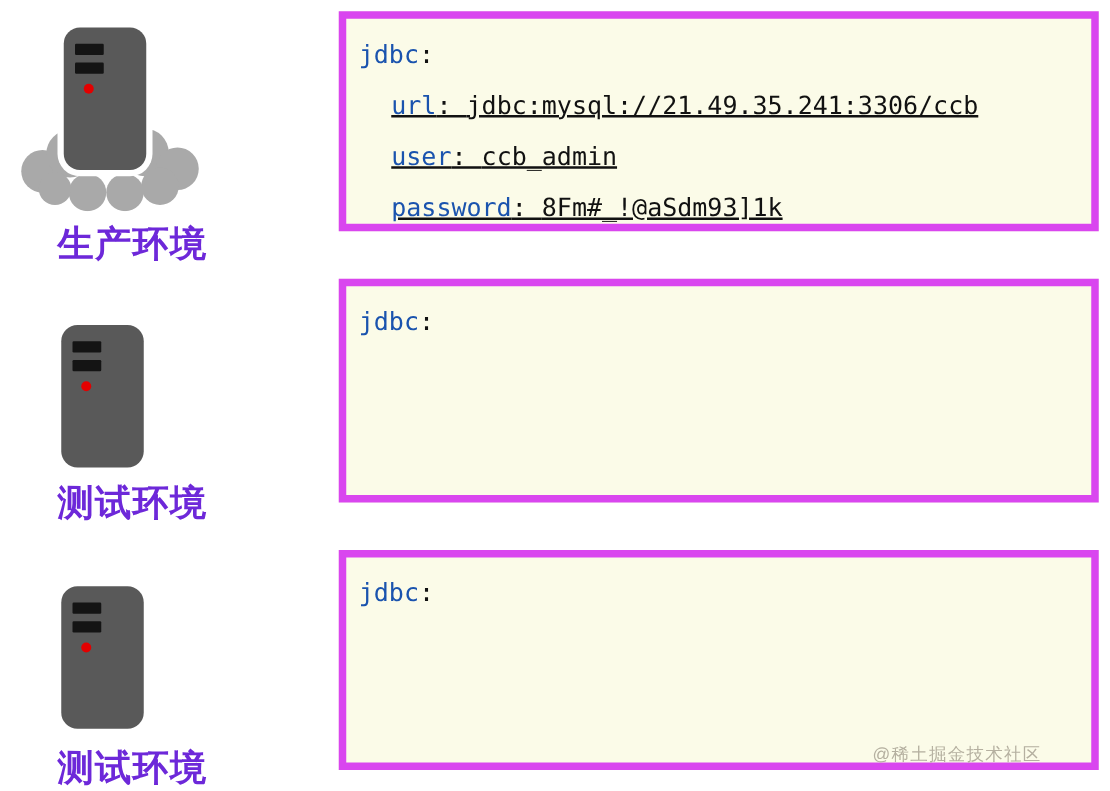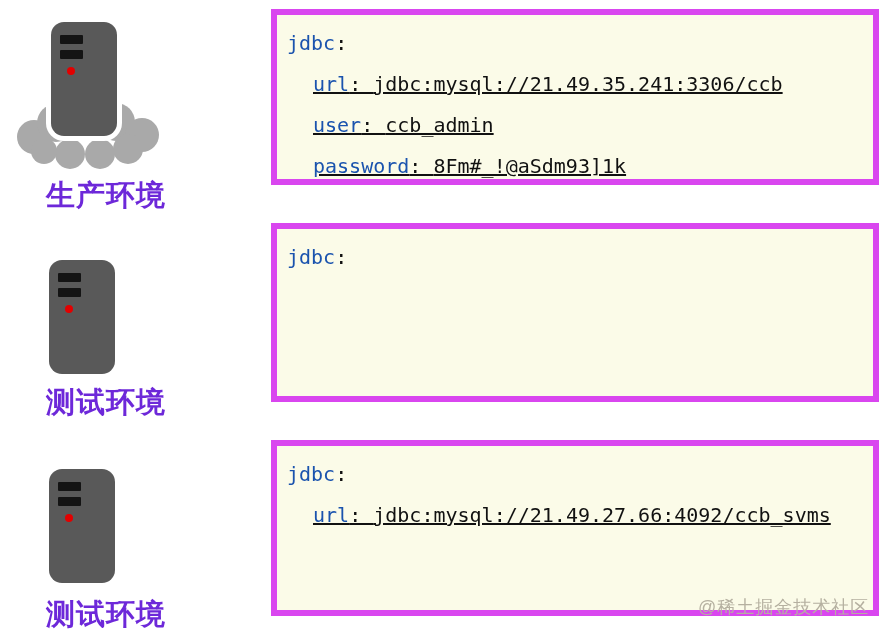--- a/index.html
+++ b/index.html
@@ -79,21 +79,21 @@
   .code-line.indented { padding-left: 26px; text-decoration: underline; }
   .yaml-key   { color: #1a53ae; }
   .yaml-punct { color: #111111; }
   .yaml-value { color: #111111; }
 
   
   .watermark {
     position: absolute;
     left: 698px; top: 595px;
     width: 180px;
-    font-size: 18px;
+    font-size: 14px;
     color: #b5b0a0;
     letter-spacing: 1px;
     z-index: 5;
     white-space: nowrap;
   }
 </style>
 </head>
 <body>
 
 <div class="canvas">
@@ -138,18 +138,17 @@
     <div class="code-line indented"><span class="yaml-key">user</span><span class="yaml-punct">: </span><span class="yaml-value">ccb_admin</span></div>
     <div class="code-line indented"><span class="yaml-key">password</span><span class="yaml-punct">: </span><span class="yaml-value">8Fm#_!@aSdm93]1k</span></div>
   </div>
 
   <div class="code-box" id="box2">
     <div class="code-line"><span class="yaml-key">jdbc</span><span class="yaml-punct">:</span></div>
   </div>
 
   <div class="code-box" id="box3">
     <div class="code-line"><span class="yaml-key">jdbc</span><span class="yaml-punct">:</span></div>
-    <div class="code-line indented"><span class="yaml-key">url</span><span class="yaml-punct">: </span><span class="yaml-value">jdbc:mysql://21.49.27.66:4092/ccb_svms</span></div>
   </div>
 
   <div class="watermark">@稀土掘金技术社区</div>
 
 </div>
 
 </body></html>

